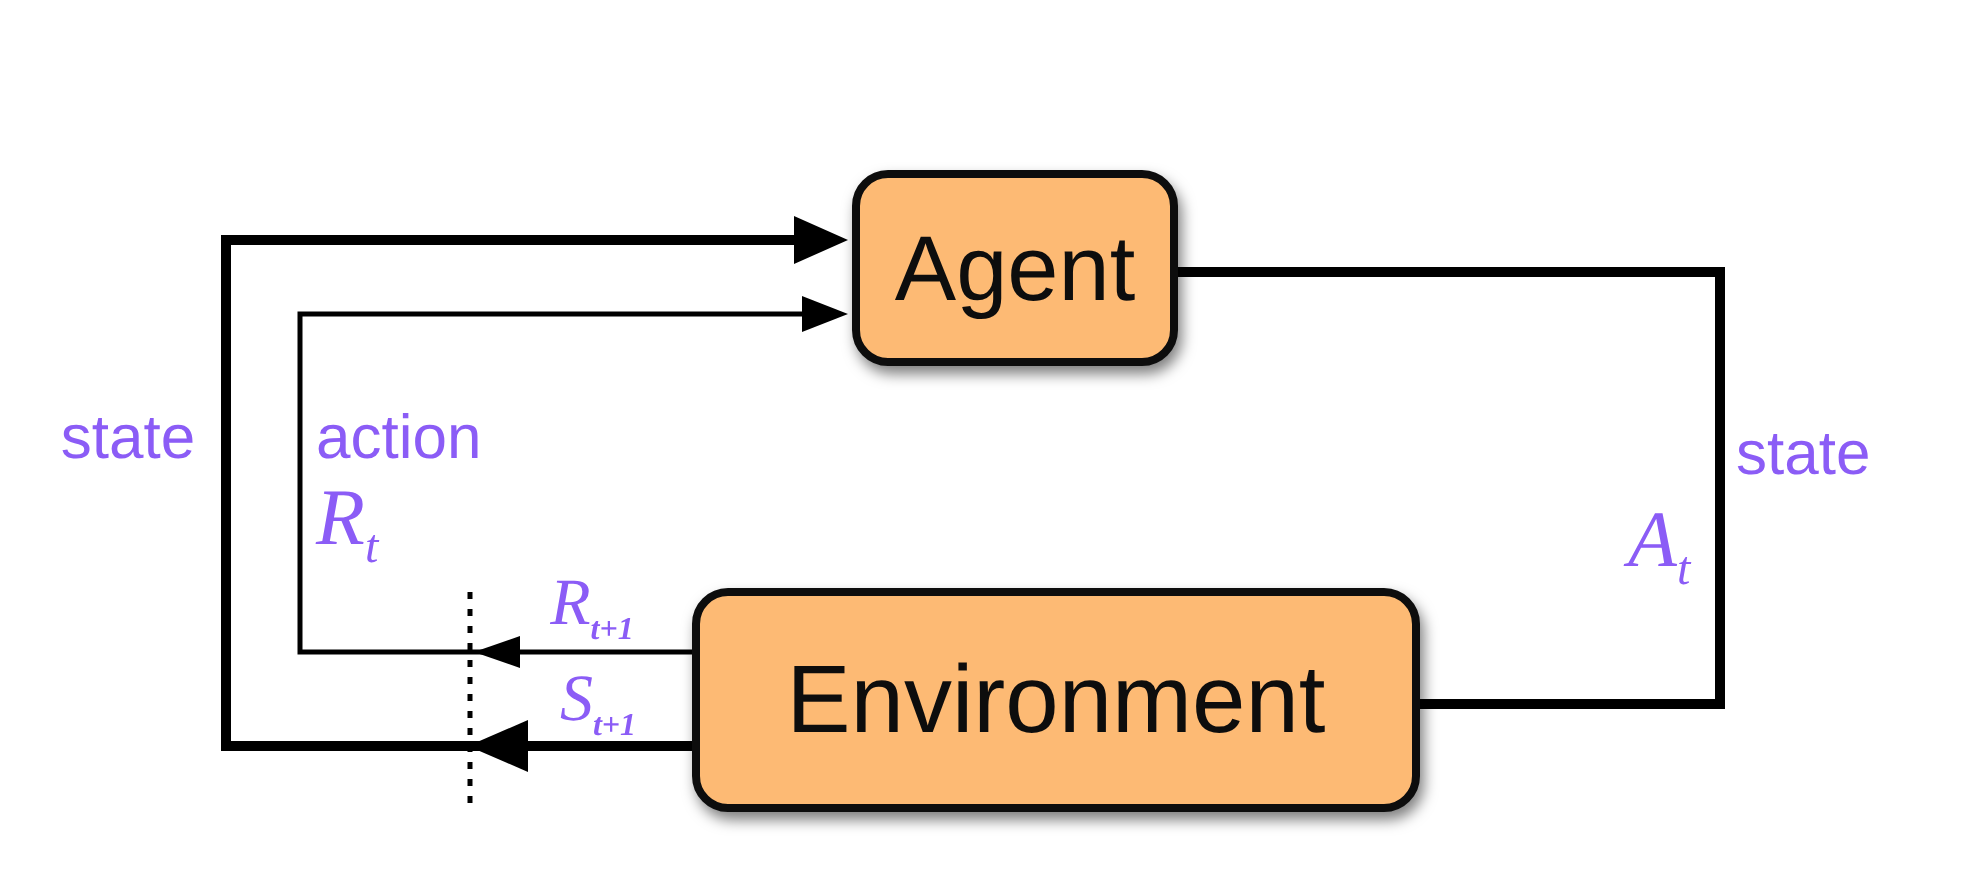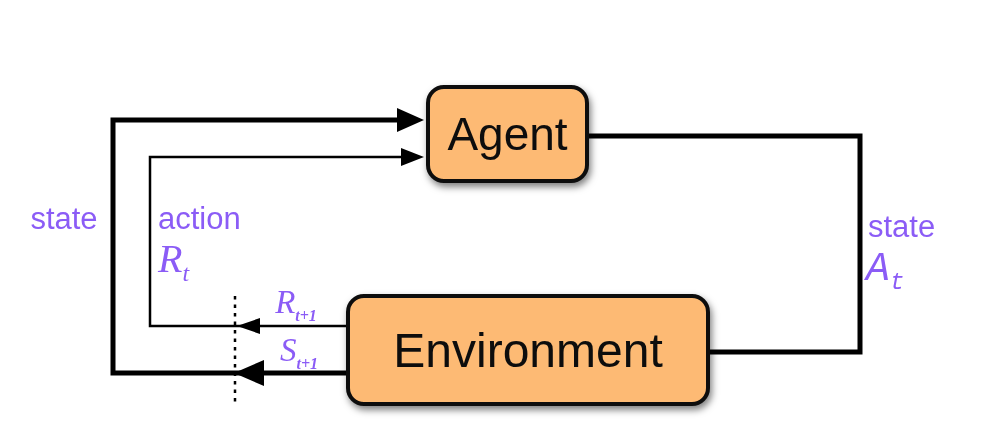--- a/index.html
+++ b/index.html
@@ -85,18 +85,18 @@
   <div class="box box-environment">
     <span>Environment</span>
   </div>
 
   <div class="lbl ctr" style="left:18px; top:203px; width:92px;">state</div>
 
   <div class="lbl" style="left:158px; top:203px;">action</div>
   <div class="lbl math math-lg" style="left:158px; top:238px;"><span>R</span><sub>t</sub></div>
 
   <div class="lbl" style="left:868px; top:211px;">state</div>
-  <div class="lbl math math-lg" style="left:866px; top:249px;font-family:Liberation Mono, monospace;"><span>A</span><sub>t</sub></div>
+  <div class="lbl math math-lg" style="left:814px; top:249px;"><span>A</span><sub>t</sub></div>
 
   <div class="lbl ctr math math-sm" style="left:256px; top:285px; width:80px;"><span>R</span><sub>t+1</sub></div>
   <div class="lbl ctr math math-sm" style="left:259px; top:333px; width:80px;text-align:center;"><span>S</span><sub>t+1</sub></div>
 
 </div>
 
 </body></html>

